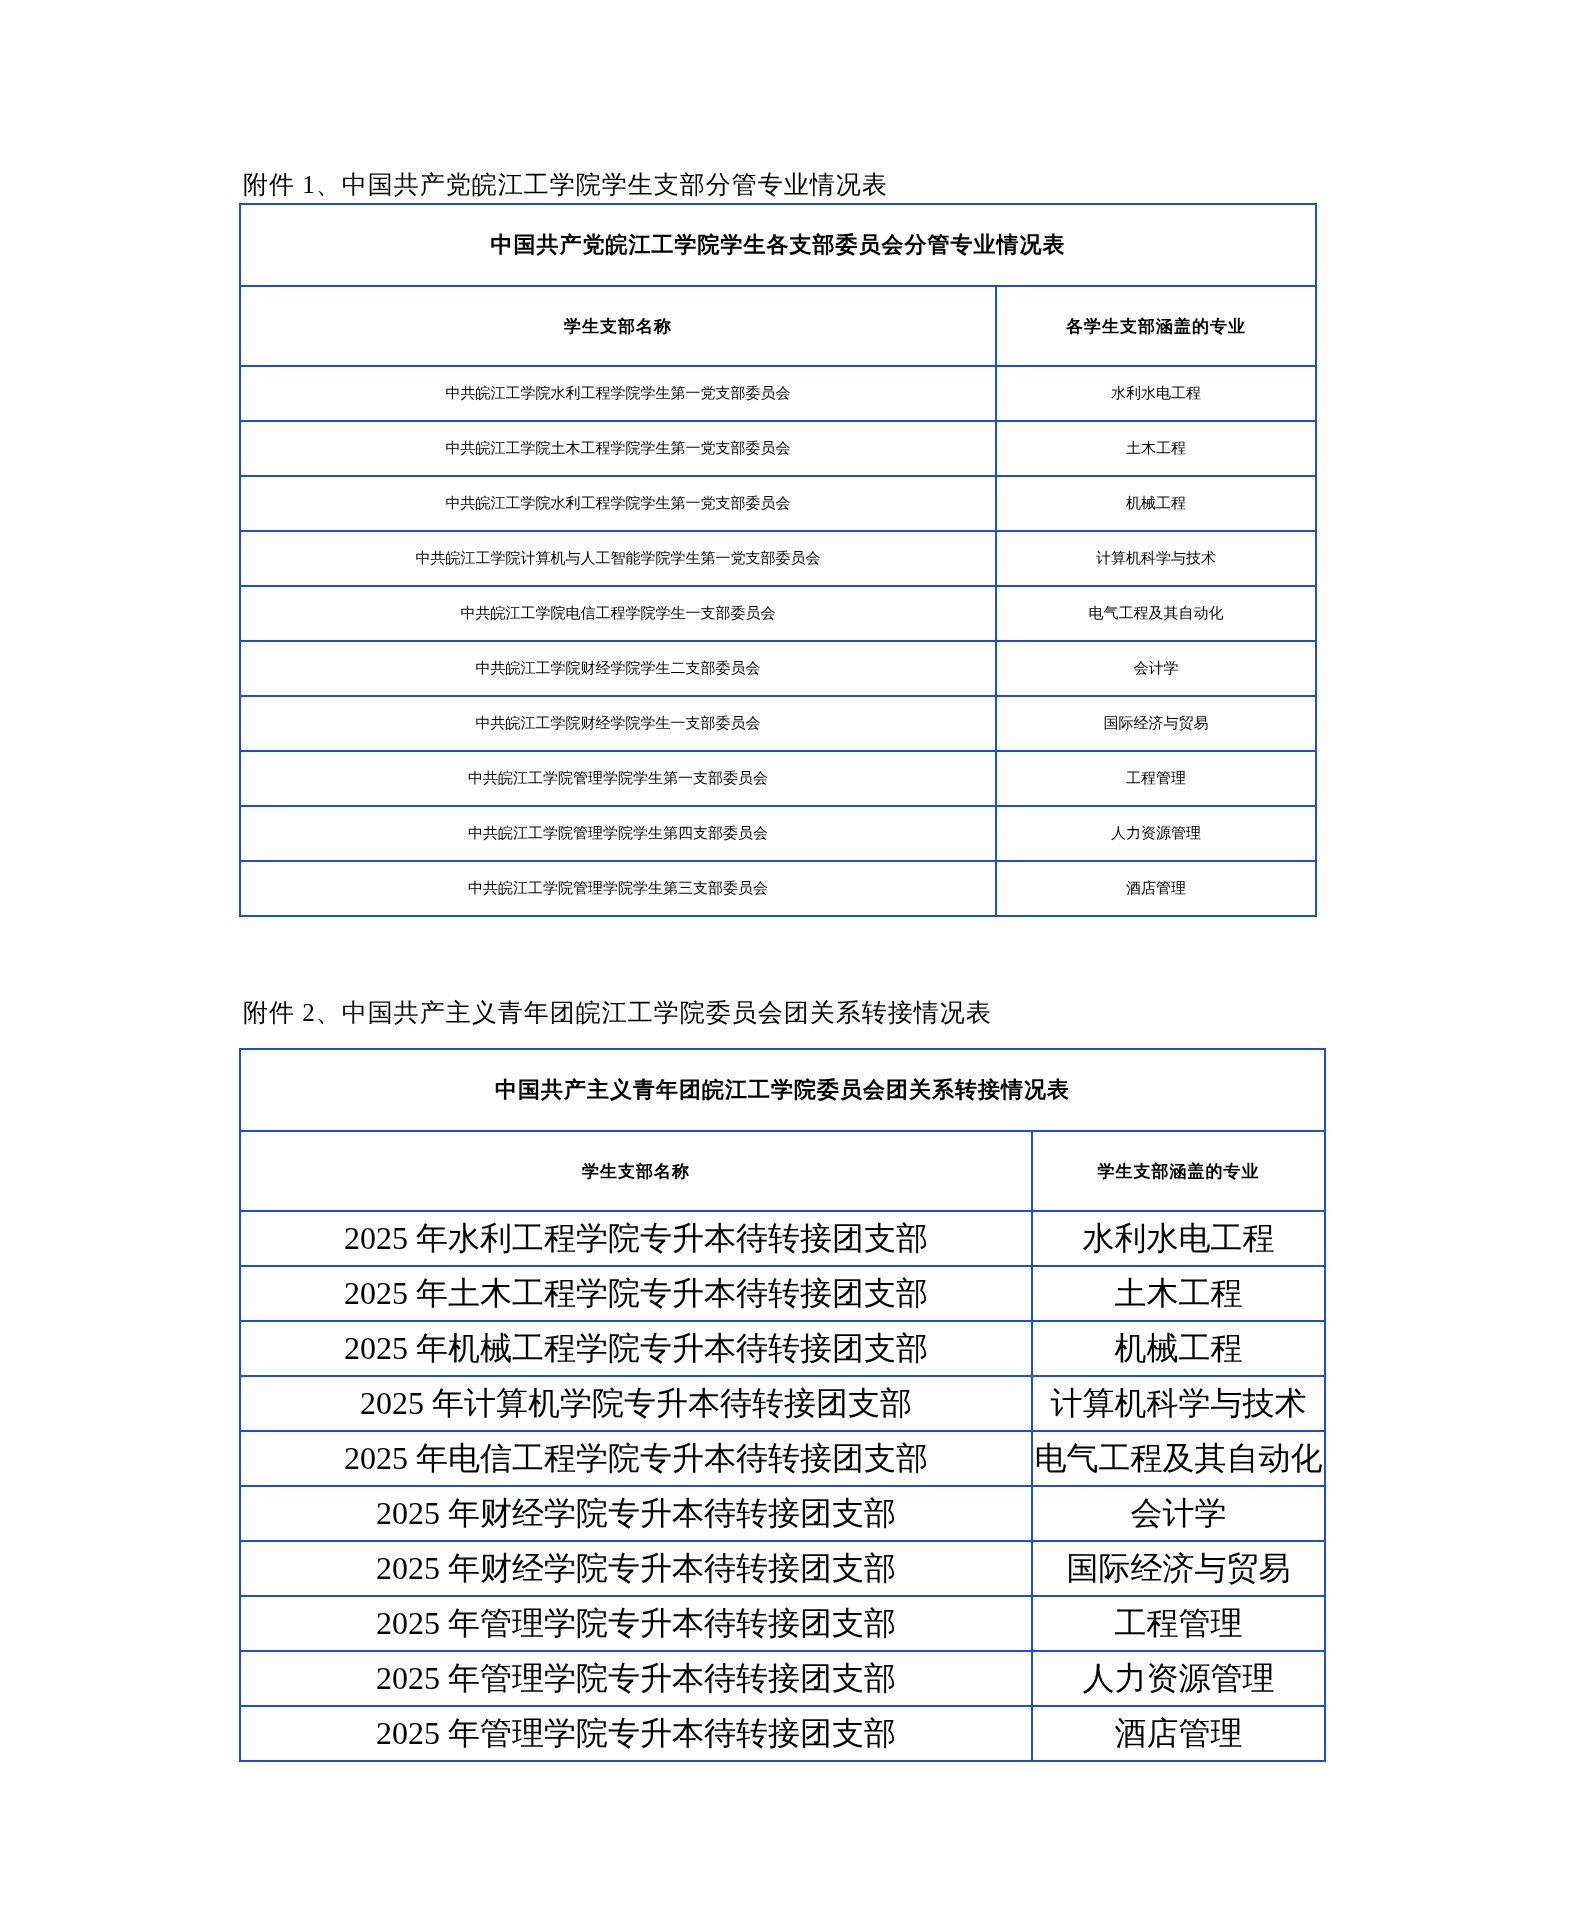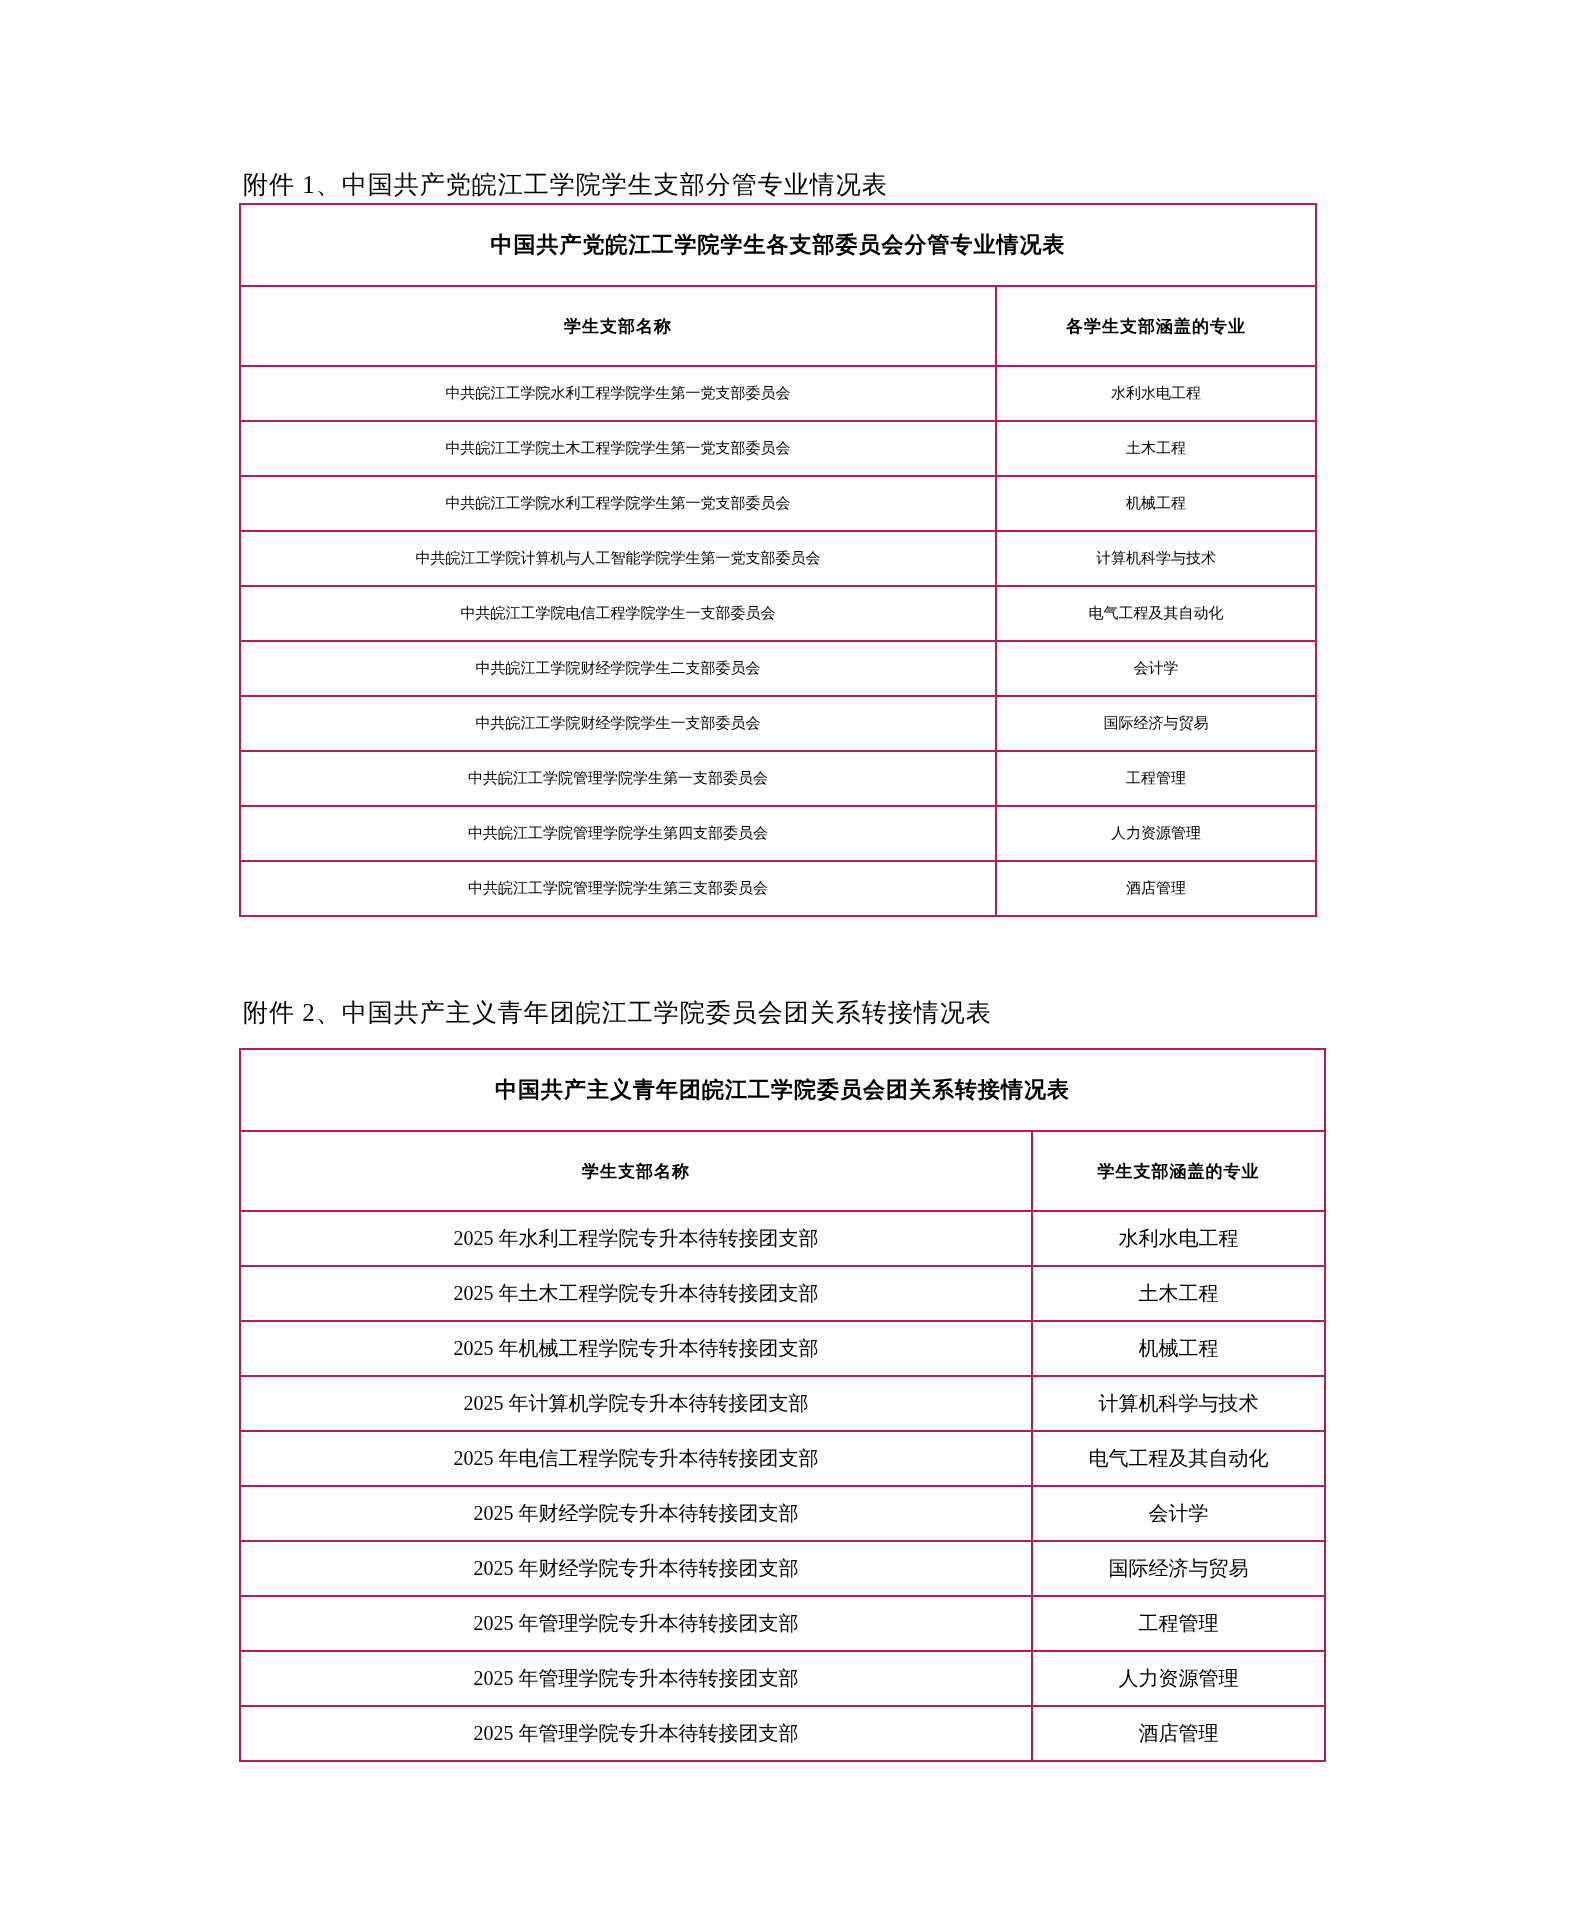--- a/index.html
+++ b/index.html
@@ -30,41 +30,41 @@
   table.doc-table {
     position: absolute;
     border-collapse: collapse;
     table-layout: fixed;
     background: #ffffff;
   }
   #table-1 { left: 239px; top: 203px; width: 1076px; }
   #table-2 { left: 239px; top: 1048px; width: 1085px; }
 
   .doc-table td {
-    border: 2px solid #be185d;
+    border: 2px solid #1d4ed8;
     text-align: center;
     vertical-align: middle;
     padding: 0;
     overflow: hidden;
   }
   .title-cell {
     font-weight: bold;
     font-size: 22px;
     height: 80px;
     letter-spacing: 1px;
   }
   .header-cell {
     font-weight: bold;
     font-size: 17px;
     height: 78px;
     letter-spacing: 1px;
   }
   .data-cell { height: 53px; }
   #table-1 .data-cell { font-size: 15px; }
-  #table-2 .data-cell { font-size: 20px; }
+  #table-2 .data-cell { font-size: 32px; }
 </style>
 </head>
 <body>
 
 <div class="page">
 
   <div id="heading-1" class="heading">附件 1、中国共产党皖江工学院学生支部分管专业情况表</div>
 
   <table id="table-1" class="doc-table">
     <colgroup>

